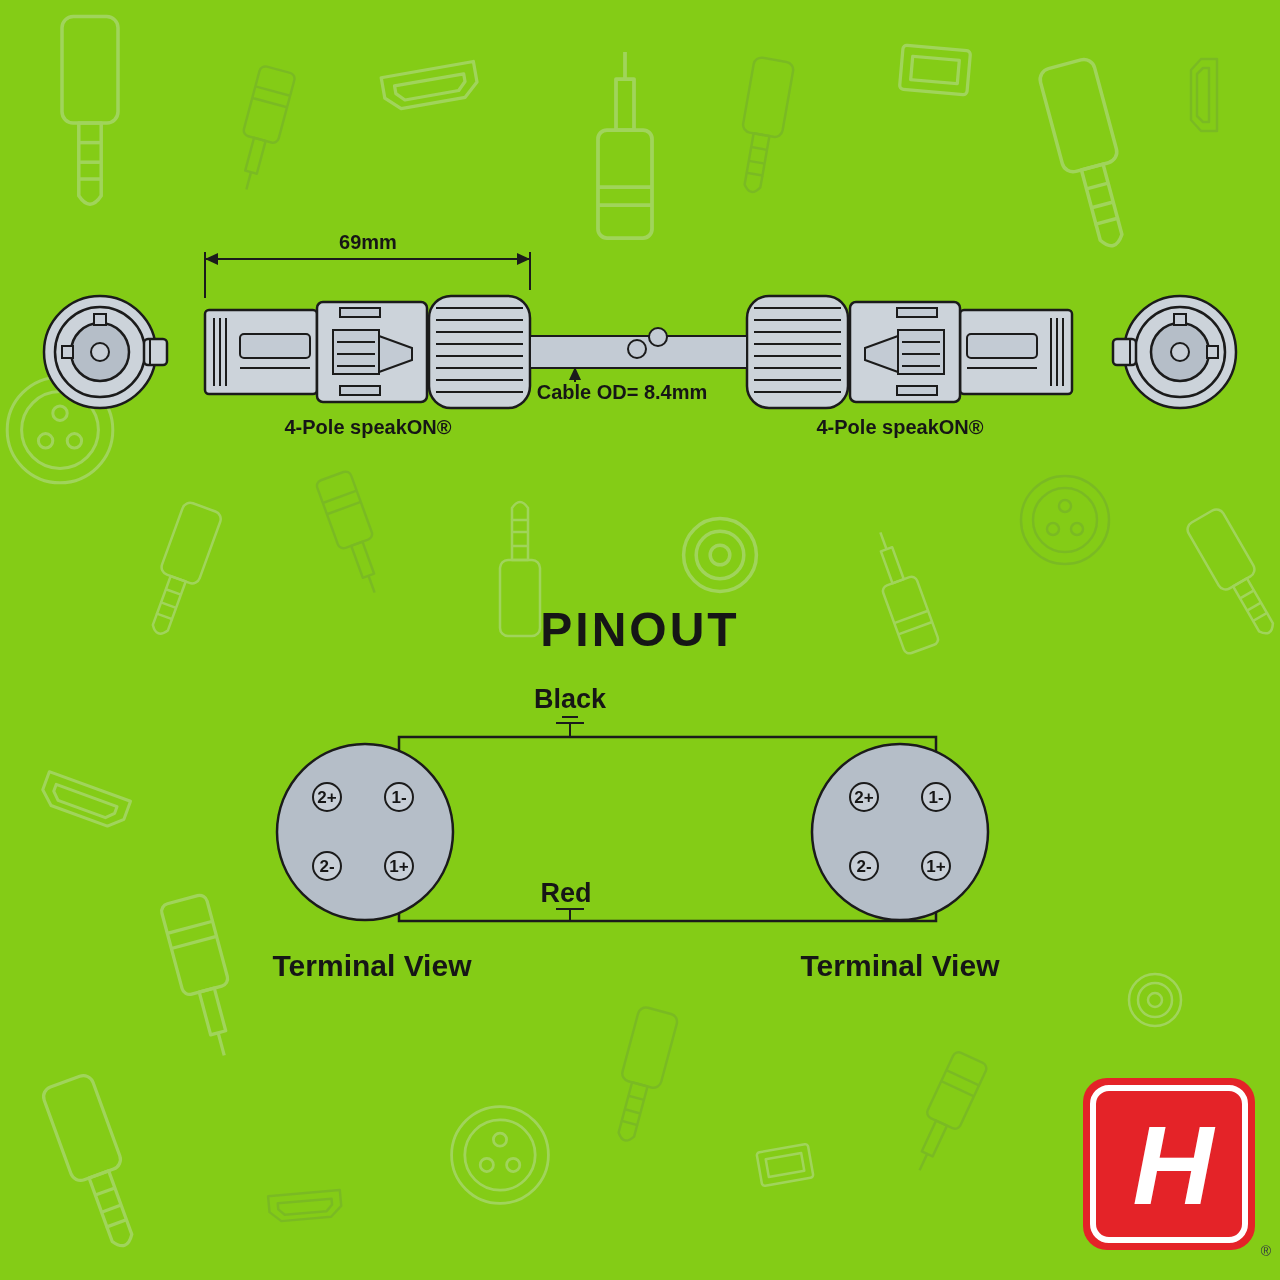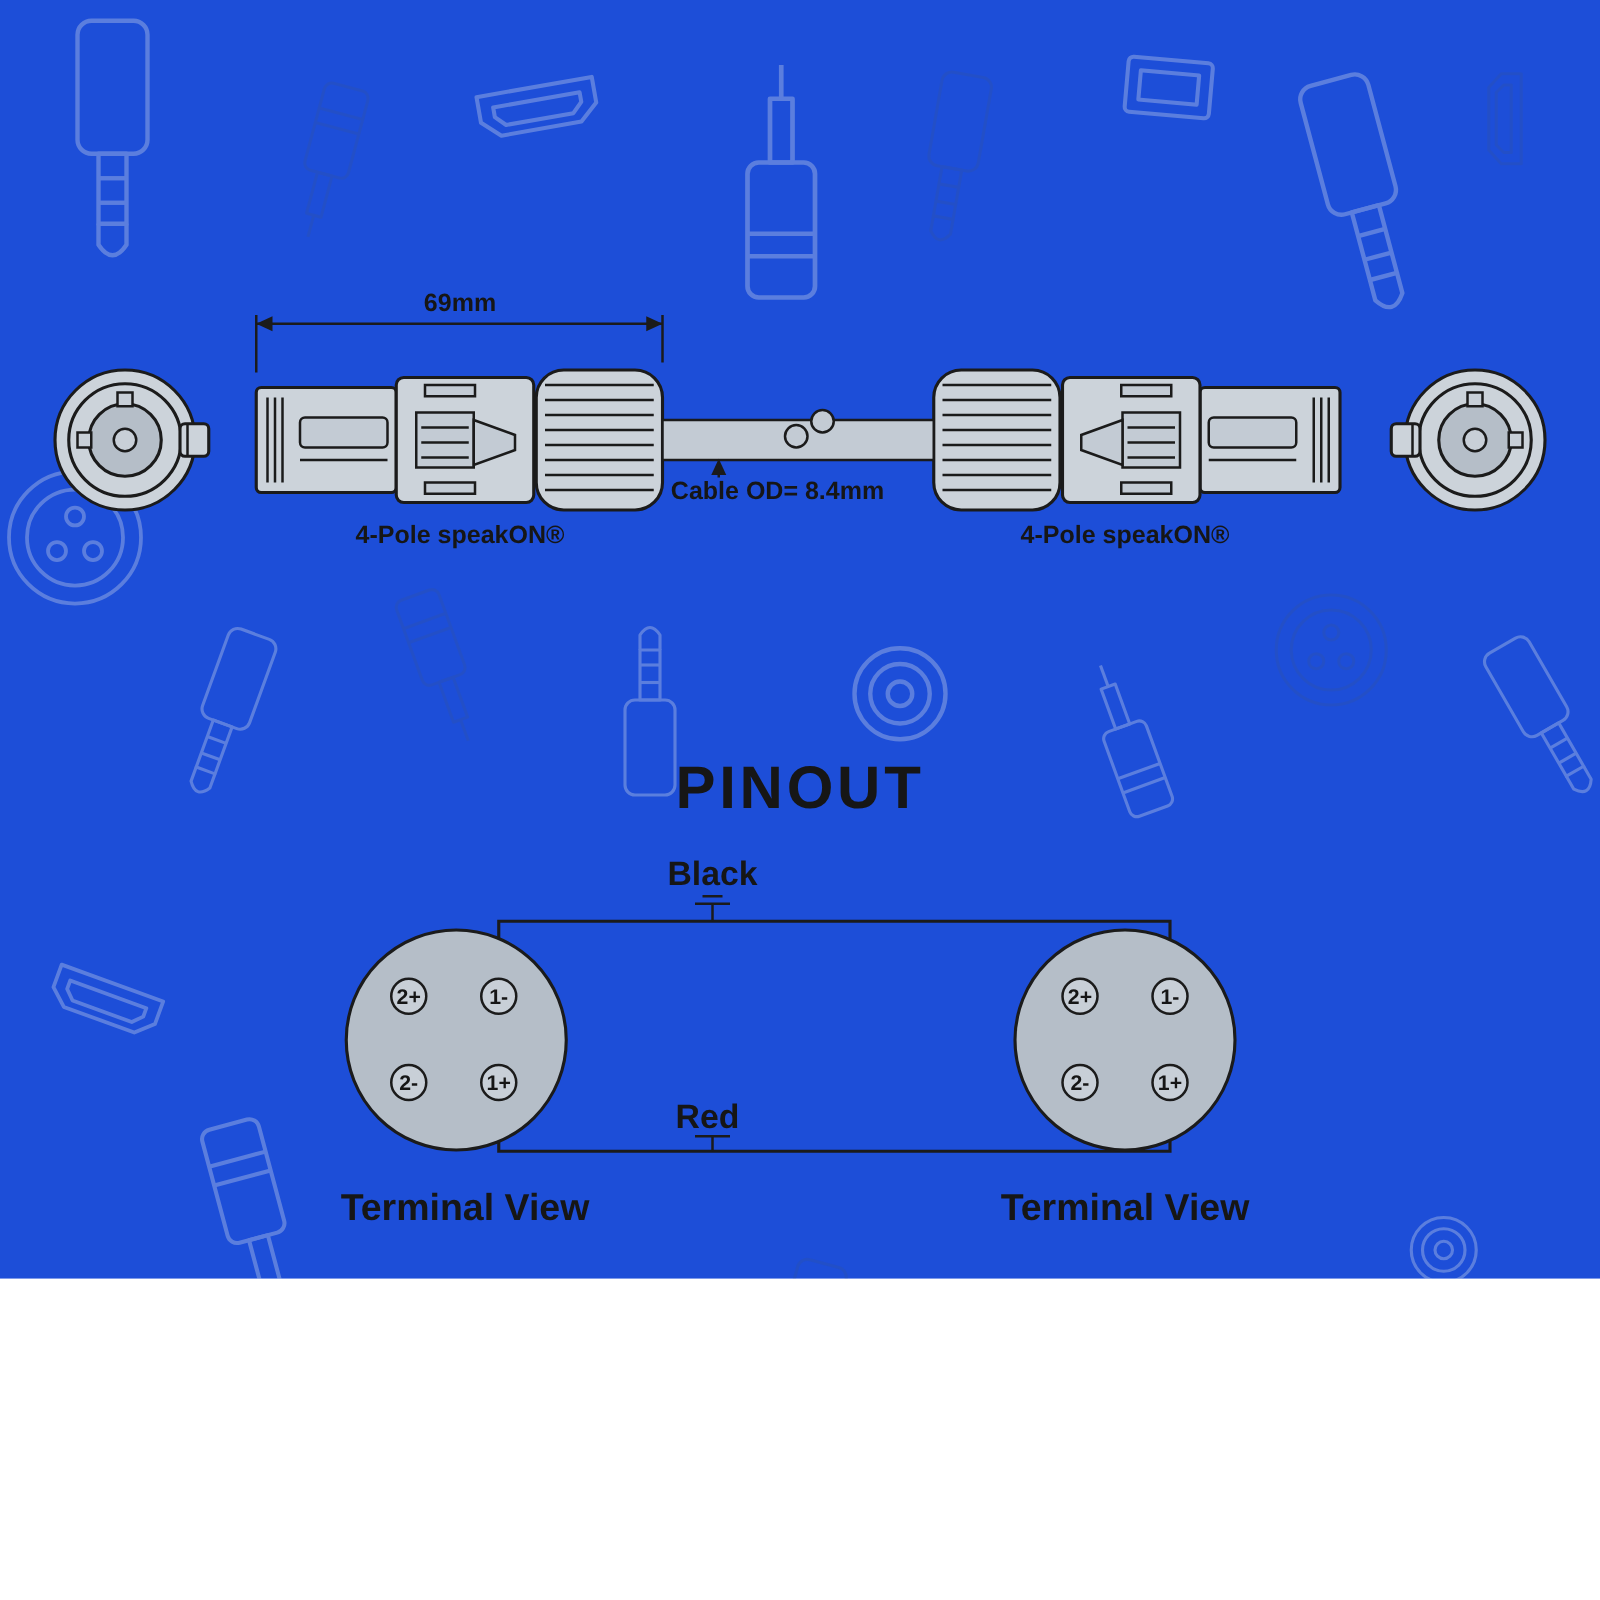--- a/index.html
+++ b/index.html
@@ -1,19 +1,19 @@
 <!DOCTYPE html>
 <html><head>
 <meta charset="utf-8">
 <style>
   html,body { margin:0; padding:0; }
   .canvas {
     position:relative;
-    width:1280px; height:1023px;
-    background:#1d4ed8;
+    width:1280px; height:1280px;
+    background:#84cc16;
     overflow:hidden;
     font-family:"Liberation Sans", sans-serif;
   }
   svg { position:absolute; inset:0; }
   svg text {
     font-family:"Liberation Sans", sans-serif;
     fill:#161616;
   }
   .ln   { stroke:#1b1b1b; stroke-width:2.5; fill:none; }
   .lnt  { stroke:#1b1b1b; stroke-width:2;   fill:none; }

